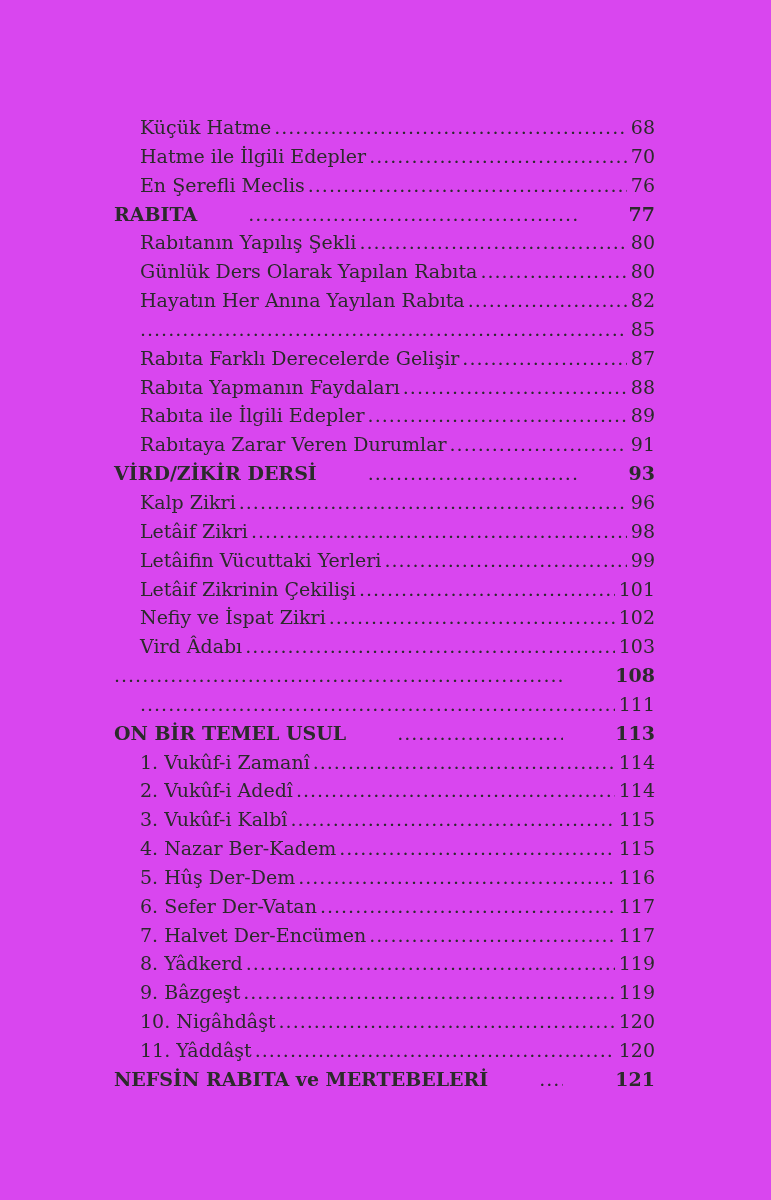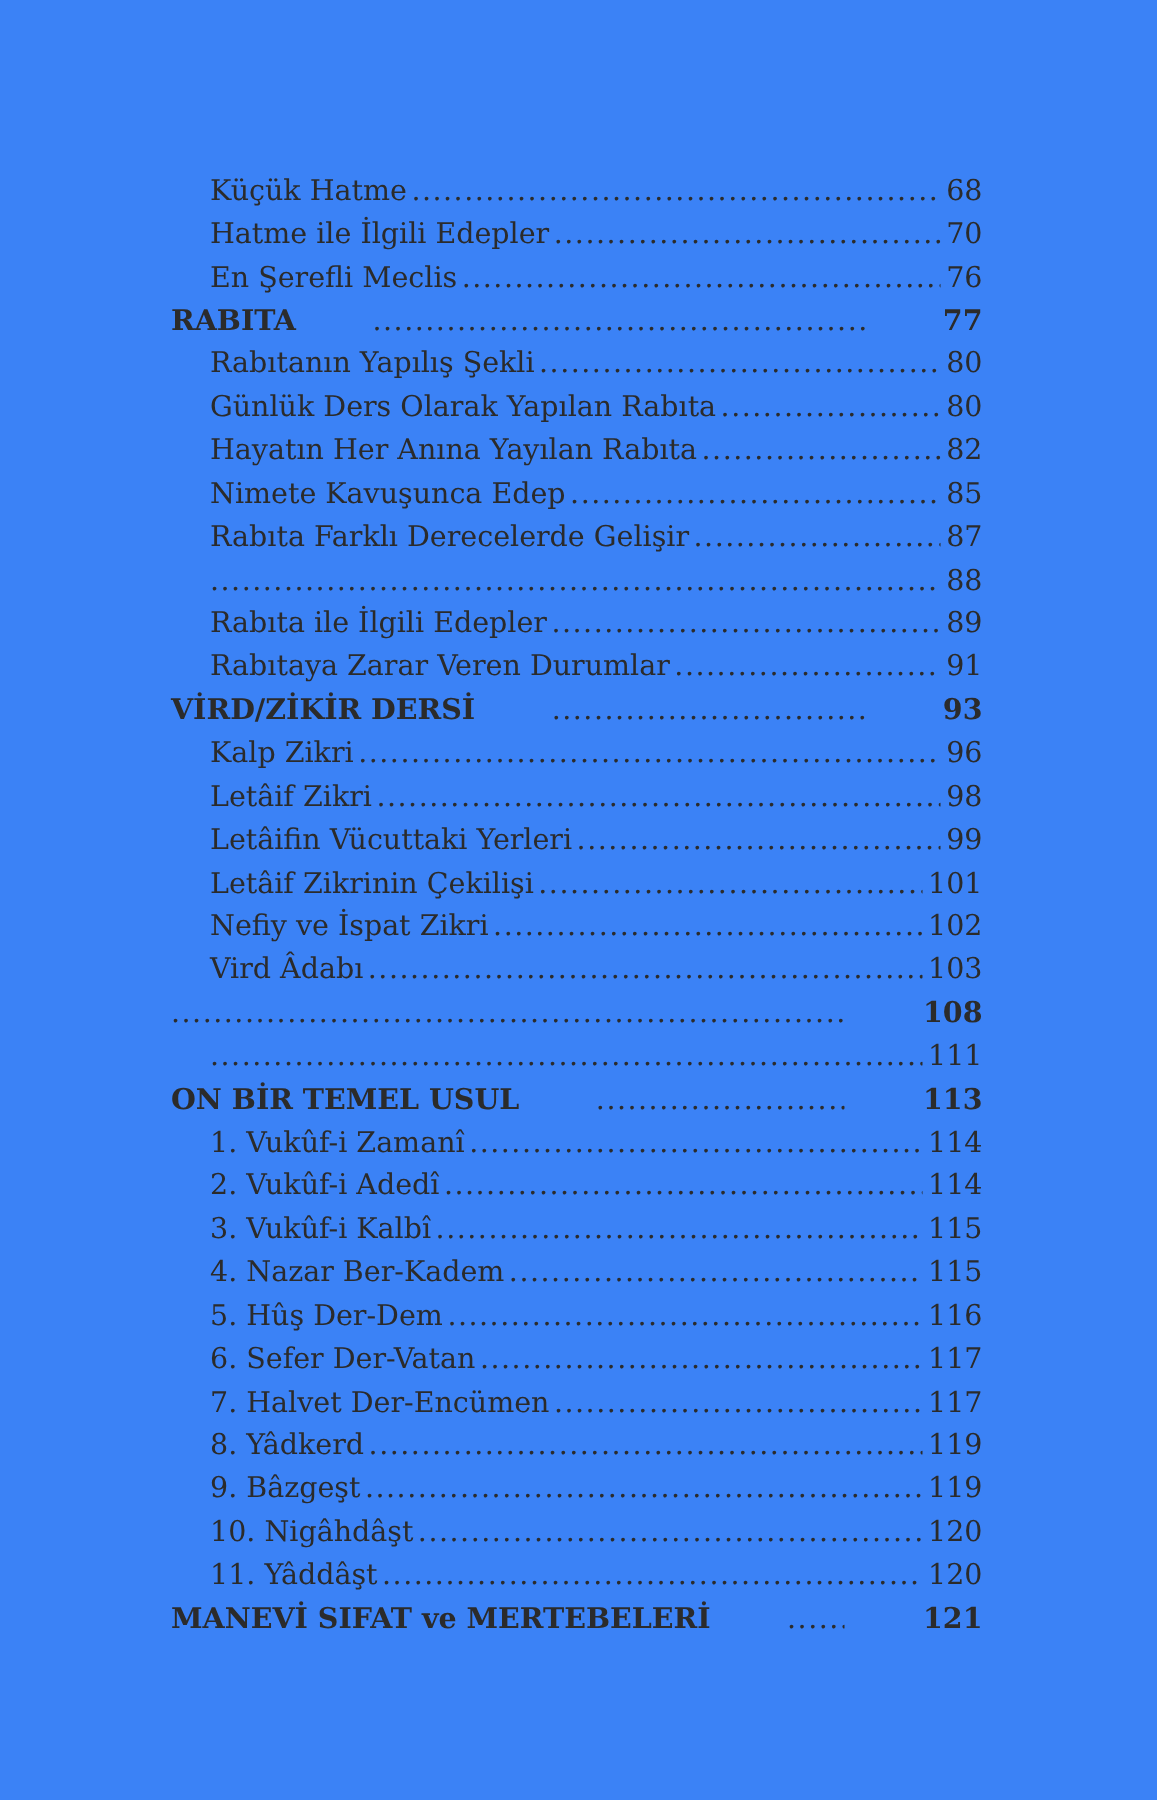--- a/index.html
+++ b/index.html
@@ -4,21 +4,21 @@
 <style>
   html, body {
     margin: 0;
     padding: 0;
     background: #ffffff;
   }
   .page {
     position: relative;
     width: 771px;
     height: 1200px;
-    background: #3b82f6;
+    background: #d946ef;
     overflow: hidden;
     font-family: "DejaVu Serif", "Liberation Serif", serif;
     color: #2b2b2b;
     box-sizing: border-box;
     padding: 113px 116px 0 114px;
   }
   .toc {
     width: 100%;
   }
   .toc-row {
@@ -90,30 +90,30 @@
     <span class="toc-title">Günlük Ders Olarak Yapılan Rabıta</span>
     <span class="toc-leader" aria-hidden="true">......................................................................................................................................................</span>
     <span class="toc-page-num">80</span>
   </div>
       <div class="toc-row level-sub">
     <span class="toc-title">Hayatın Her Anına Yayılan Rabıta</span>
     <span class="toc-leader" aria-hidden="true">......................................................................................................................................................</span>
     <span class="toc-page-num">82</span>
   </div>
       <div class="toc-row level-sub">
-    <span class="toc-title">Nimete Kavuşunca Edep</span>
     <span class="toc-leader" aria-hidden="true">......................................................................................................................................................</span>
     <span class="toc-page-num">85</span>
   </div>
       <div class="toc-row level-sub">
     <span class="toc-title">Rabıta Farklı Derecelerde Gelişir</span>
     <span class="toc-leader" aria-hidden="true">......................................................................................................................................................</span>
     <span class="toc-page-num">87</span>
   </div>
       <div class="toc-row level-sub">
+    <span class="toc-title">Rabıta Yapmanın Faydaları</span>
     <span class="toc-leader" aria-hidden="true">......................................................................................................................................................</span>
     <span class="toc-page-num">88</span>
   </div>
       <div class="toc-row level-sub">
     <span class="toc-title">Rabıta ile İlgili Edepler</span>
     <span class="toc-leader" aria-hidden="true">......................................................................................................................................................</span>
     <span class="toc-page-num">89</span>
   </div>
       <div class="toc-row level-sub">
     <span class="toc-title">Rabıtaya Zarar Veren Durumlar</span>
@@ -217,18 +217,18 @@
     <span class="toc-title">10. Nigâhdâşt</span>
     <span class="toc-leader" aria-hidden="true">......................................................................................................................................................</span>
     <span class="toc-page-num">120</span>
   </div>
       <div class="toc-row level-sub">
     <span class="toc-title">11. Yâddâşt</span>
     <span class="toc-leader" aria-hidden="true">......................................................................................................................................................</span>
     <span class="toc-page-num">120</span>
   </div>
       <div class="toc-row level-main">
-    <span class="toc-title">MANEVİ SIFAT ve MERTEBELERİ</span>
+    <span class="toc-title">NEFSİN RABITA ve MERTEBELERİ</span>
     <span class="toc-leader" aria-hidden="true">......................................................................................................................................................</span>
     <span class="toc-page-num">121</span>
   </div>
     </div>
 </div>
 
 </body></html>

